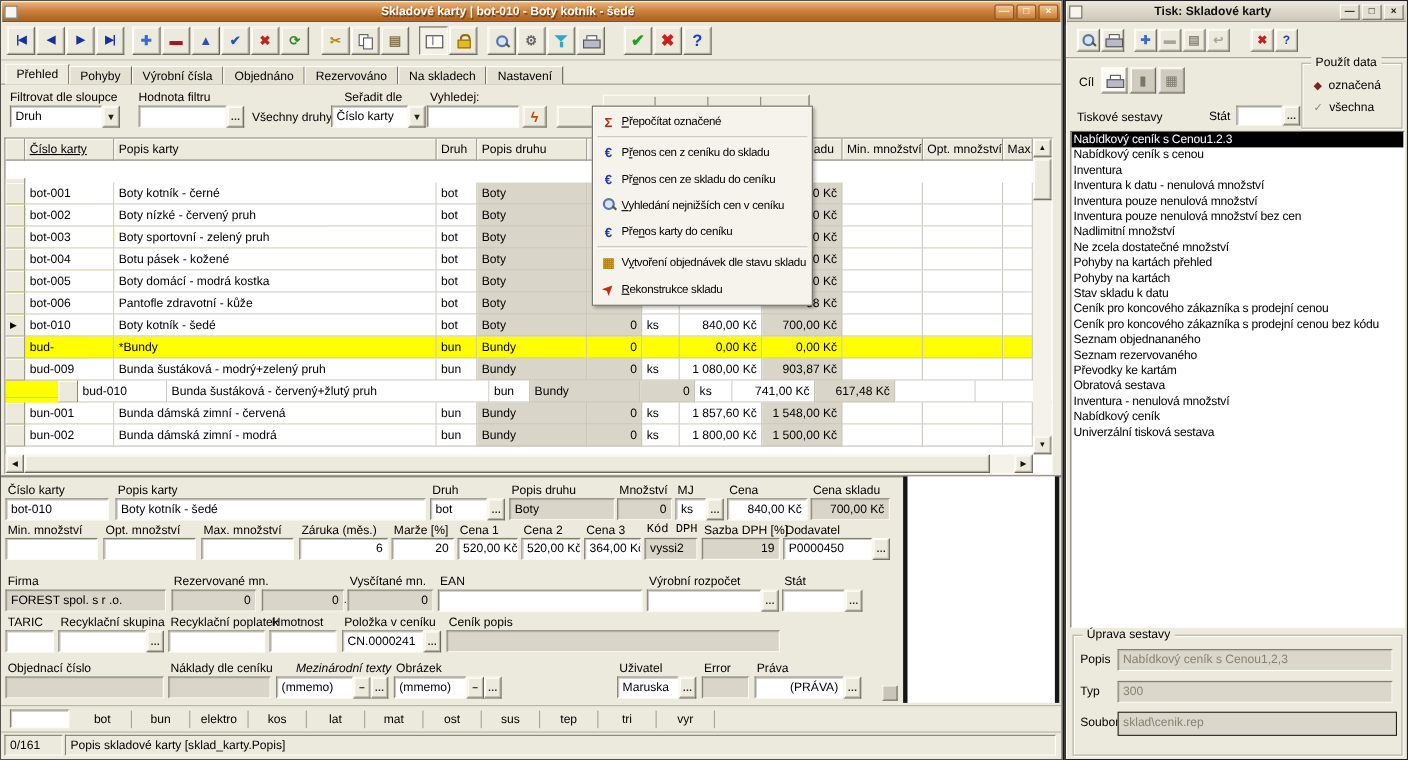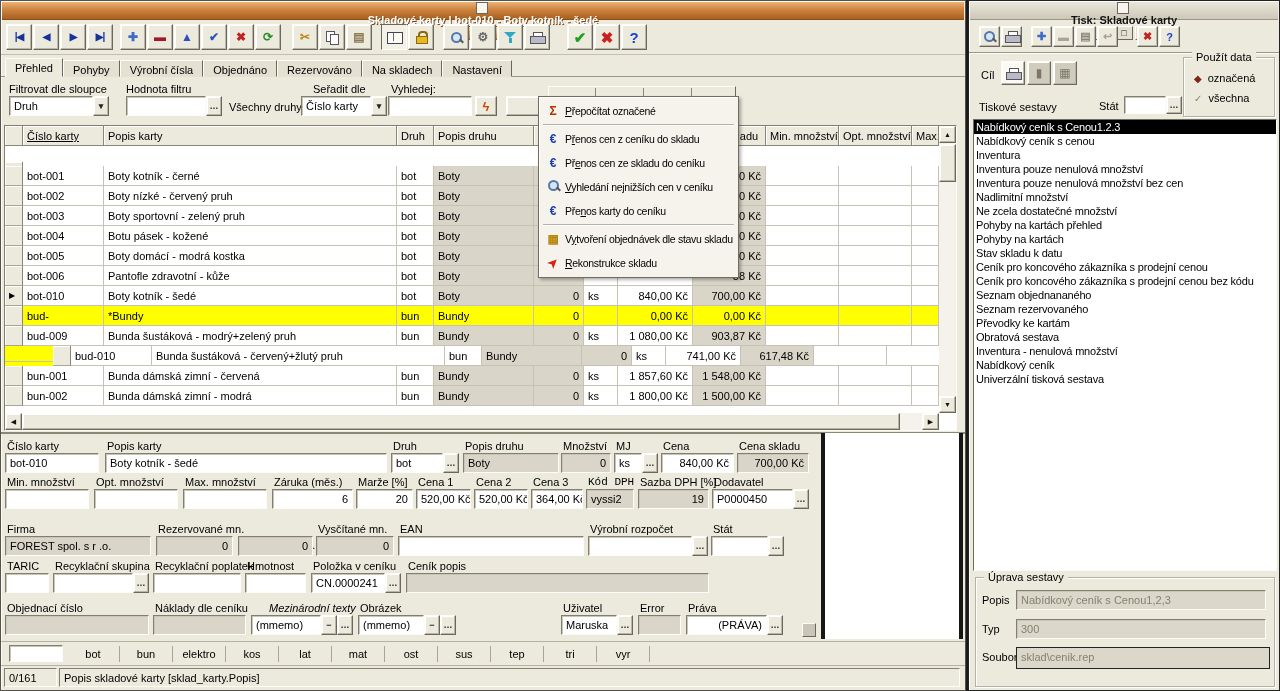--- a/index.html
+++ b/index.html
@@ -3,21 +3,21 @@
 <meta charset="utf-8">
 <style>
   *{margin:0;padding:0;box-sizing:border-box;}
   html,body{width:1280px;height:691px;}
   body{font-family:"Liberation Sans",sans-serif;font-size:11px;background:#1a1a1a;color:#000;}
   #app{position:relative;width:1280px;height:691px;overflow:hidden;background:#1a1a1a;}
   .win{position:absolute;background:#ece9dd;border:1px solid #55524a;box-shadow:inset 1px 1px 0 #fdfcf6;}
   #main-win{left:0;top:0;width:966px;height:691px;}
   #print-win{left:968px;top:0;width:312px;height:691px;border:1px solid #222;}
   
-  .titlebar{position:absolute;left:1px;top:1px;right:1px;height:18px;display:flex;align-items:center;padding:0 2px;flex-direction:column;}
+  .titlebar{position:absolute;left:1px;top:1px;right:1px;height:18px;display:flex;align-items:center;padding:0 2px;}
   #main-title{background:linear-gradient(180deg,#edb273 0%,#cd8340 45%,#a86020 100%);border-bottom:1px solid #8a5015;}
   #print-title{background:linear-gradient(180deg,#eae6da 0%,#ccc7b7 100%);border-bottom:1px solid #9a968a;}
   .title-text{flex:1;text-align:center;font-weight:bold;font-size:11px;}
   #main-title .title-text{color:#fff;text-shadow:1px 1px 0 #7a4512;}
   #print-title .title-text{color:#111;}
   .win-icon{width:12px;height:12px;background:#f7f5ee;border:1px solid #6a665a;margin-right:3px;flex:none;}
   .tb-btns{display:flex;gap:2px;flex:none;}
   .tbtn{width:18px;height:14px;display:flex;align-items:center;justify-content:center;font-size:9px;font-weight:bold;line-height:1;}
   #main-title .tbtn{background:linear-gradient(180deg,#f5c894,#c87c34);border:1px solid #8a5520;border-radius:2px;color:#fff;}
   #print-title .tbtn{background:#e4e0d4;border:1px solid;border-color:#fdfcf6 #6b675c #6b675c #fdfcf6;color:#111;}
@@ -769,20 +769,21 @@
     <span class="lbl" style="left:130px;top:99px">Stát</span>
     <div class="fld" style="left:155px;top:95px;width:58px;height:18px">
       <span class="val" style="padding-top:2px"></span>
       <span class="sbtn btn3d">…</span>
     </div>
 
     <div id="report-list">
         <div class="report-item sel">Nabídkový ceník s Cenou1.2.3</div>
         <div class="report-item">Nabídkový ceník s cenou</div>
         <div class="report-item">Inventura</div>
+        <div class="report-item">Inventura k datu - nenulová množství</div>
         <div class="report-item">Inventura pouze nenulová množství</div>
         <div class="report-item">Inventura pouze nenulová množství bez cen</div>
         <div class="report-item">Nadlimitní množství</div>
         <div class="report-item">Ne zcela dostatečné množství</div>
         <div class="report-item">Pohyby na kartách přehled</div>
         <div class="report-item">Pohyby na kartách</div>
         <div class="report-item">Stav skladu k datu</div>
         <div class="report-item">Ceník pro koncového zákazníka s prodejní cenou</div>
         <div class="report-item">Ceník pro koncového zákazníka s prodejní cenou bez kódu</div>
         <div class="report-item">Seznam objednananého</div>

